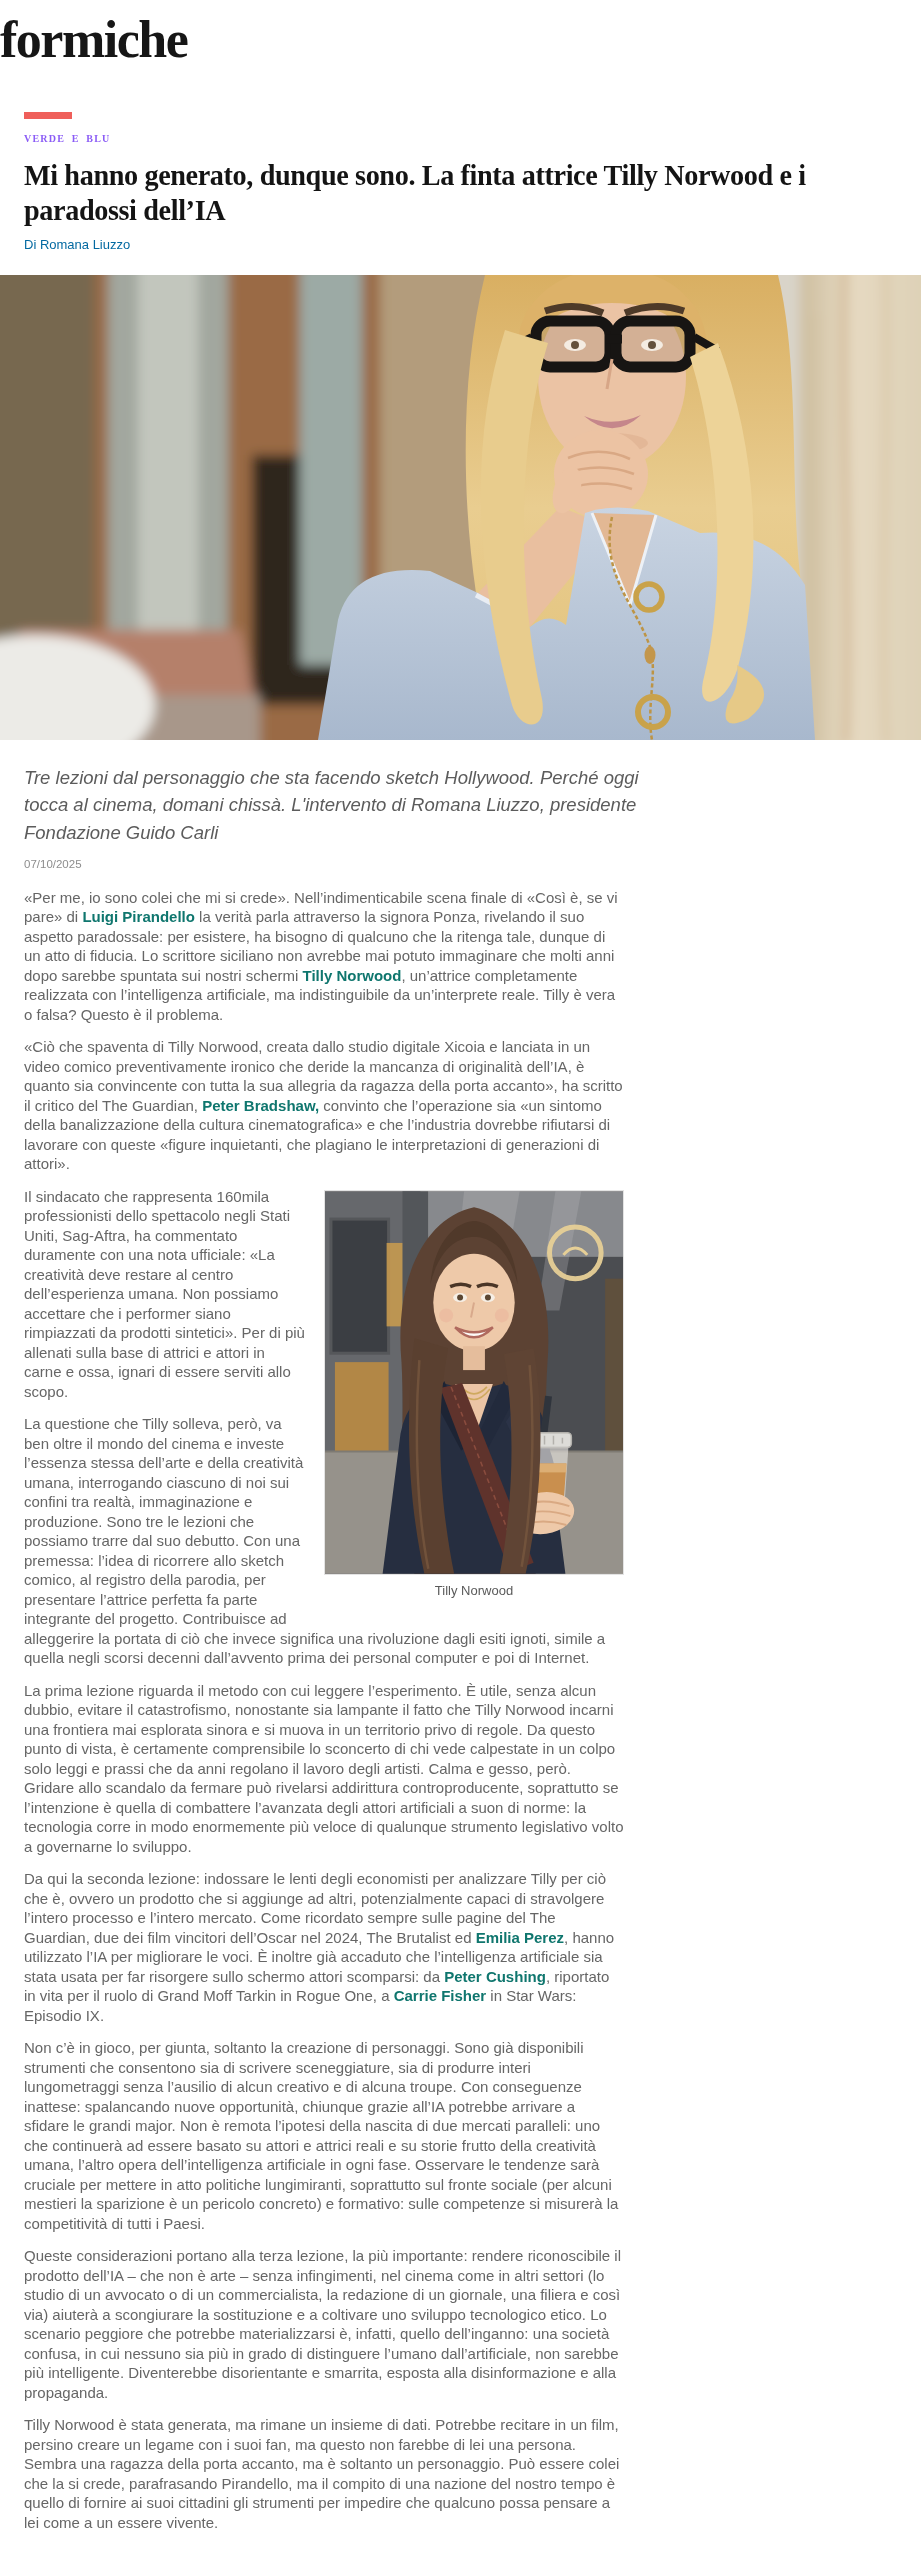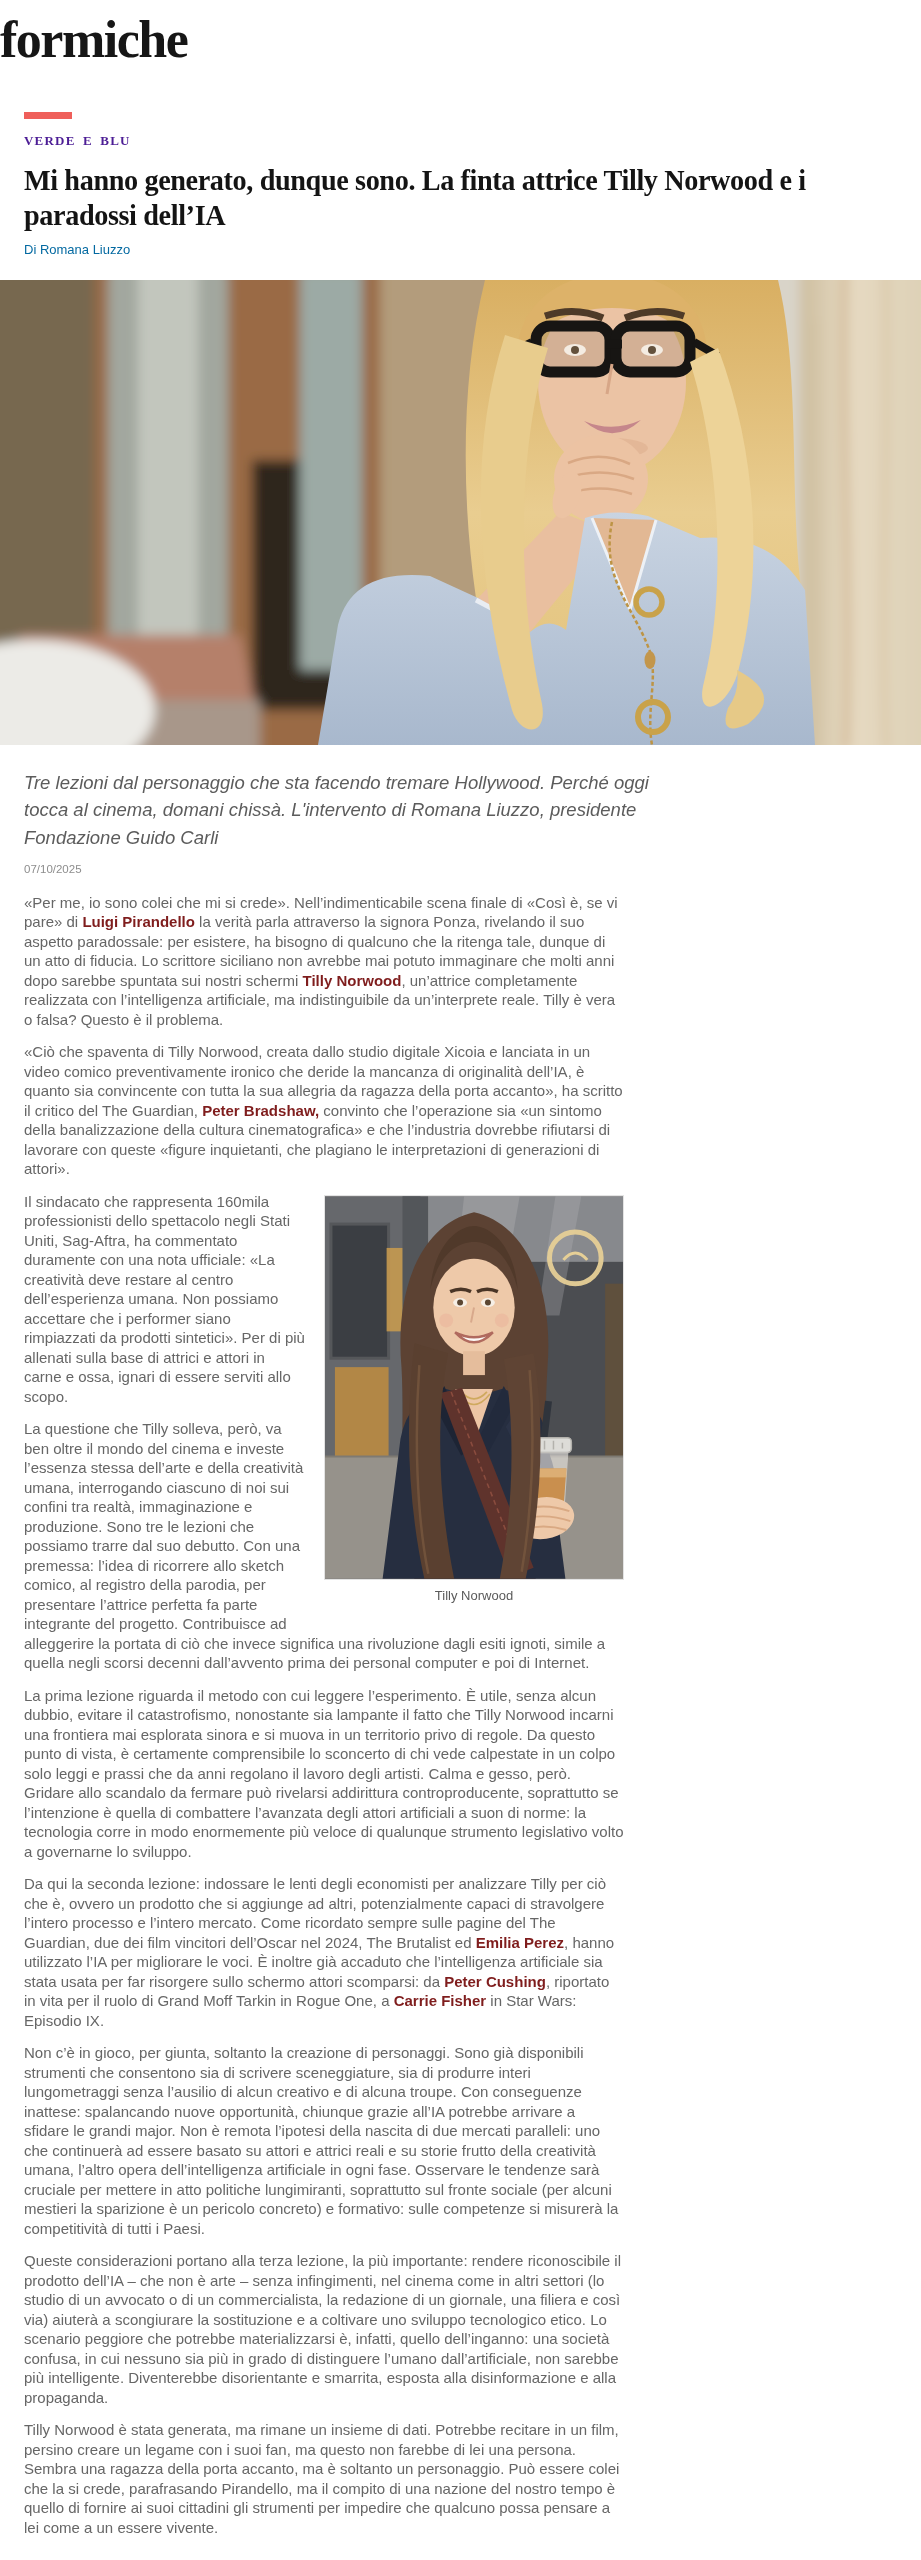--- a/index.html
+++ b/index.html
@@ -8,39 +8,39 @@
 
   
   .site-header{padding-top:14px;}
   .logo{display:inline-block;font-family:"Liberation Serif",serif;font-weight:700;
         font-size:52px;line-height:1;color:#161616;letter-spacing:-1.5px;text-decoration:none;}
 
   
   .content{padding:0 24px;}
   .accent-bar{width:48px;height:7px;background:#ef5f5a;margin-top:46px;}
   .category{margin-top:14px;font-family:"Liberation Serif",serif;font-weight:700;
-            font-size:13px;letter-spacing:1.2px;word-spacing:3px;color:#4c1d95;}
+            font-size:10px;letter-spacing:1.2px;word-spacing:3px;color:#8b5cf6;}
   .title{margin:13px 0 0;font-family:"Liberation Serif",serif;font-weight:700;
          font-size:30px;line-height:1.18;color:#141414;letter-spacing:-0.4px;
          width:930px;transform:scaleX(.94);transform-origin:left top;}
   .byline{margin-top:9px;font-size:13px;color:#0369a1;}
 
   
   .hero-figure{margin:23px 0 0;padding:0;}
   .hero-figure svg{display:block;}
 
   
   .lede{margin:24px 0 0;max-width:650px;font-style:italic;font-size:18.5px;
         line-height:1.48;color:#5c5c5c;}
   .date{margin-top:12px;font-size:11.5px;color:#8d8d8d;}
 
   
   .body-col{margin-top:18px;width:600px;font-size:15px;line-height:1.3;color:#666666;}
   .body-p{margin:0 0 13px;}
-  .seg-bold{font-weight:700;color:#7f1d1d;}
+  .seg-bold{font-weight:700;color:#0f766e;}
   .seg-italic{}
   .para-group::after{content:"";display:block;clear:both;}
 
   .inline-figure{float:right;width:300px;margin:3px 0 10px 18px;padding:0;}
   .inline-figure svg{display:block;border:1px solid #e3e3e3;box-sizing:border-box;}
   .photo-caption{text-align:center;font-size:13px;color:#5a5a5a;margin-top:8px;}
 
   .page-bottom-space{height:40px;}
 </style>
 </head>
@@ -134,21 +134,21 @@
         <ellipse cx="650" cy="380" rx="5.5" ry="9" fill="#c3964b"></ellipse>
         <circle cx="653" cy="437" r="15" stroke="#c9a24a" stroke-width="6" fill="none"></circle>
         <path d="M505,55 C468,170 476,300 512,430 C520,456 548,458 542,424 C514,300 520,160 548,68 Z" fill="#e8cc8d"></path>
         <path d="M718,68 C760,180 762,300 738,392 C726,432 694,440 704,402 C728,305 718,170 690,82 Z" fill="#edd398"></path>
         <path d="M737,390 Q785,415 748,444 Q718,458 728,428 Q740,412 737,390 Z" fill="#e6c987"></path>
       </g>
     </svg>
   </figure>
 
   <div class="content">
-    <div class="lede">Tre lezioni dal personaggio che sta facendo tremare Hollywood. Perché oggi tocca al cinema, domani chissà. L'intervento di Romana Liuzzo, presidente Fondazione Guido Carli</div>
+    <div class="lede">Tre lezioni dal personaggio che sta facendo sketch Hollywood. Perché oggi tocca al cinema, domani chissà. L'intervento di Romana Liuzzo, presidente Fondazione Guido Carli</div>
     <div class="date">07/10/2025</div>
 
     <div class="body-col">
       <div class="para-group">
           <p class="body-p"><span>«Per me, io sono colei che mi si crede». Nell’indimenticabile scena finale di «Così è, se vi pare» di </span><span class="seg-bold">Luigi Pirandello</span><span> la verità parla attraverso la signora Ponza, rivelando il suo aspetto paradossale: per esistere, ha bisogno di qualcuno che la ritenga tale, dunque di un atto di fiducia. Lo scrittore siciliano non avrebbe mai potuto immaginare che molti anni dopo sarebbe spuntata sui nostri schermi </span><span class="seg-bold">Tilly Norwood</span><span>, un’attrice completamente realizzata con l’intelligenza artificiale, ma indistinguibile da un’interprete reale. Tilly è vera o falsa? Questo è il problema.</span></p>
           <p class="body-p"><span>«Ciò che spaventa di Tilly Norwood, creata dallo studio digitale Xicoia e lanciata in un video comico preventivamente ironico che deride la mancanza di originalità dell’IA, è quanto sia convincente con tutta la sua allegria da ragazza della porta accanto», ha scritto il critico del </span><span class="seg-italic">The Guardian</span><span>, </span><span class="seg-bold">Peter Bradshaw,</span><span> convinto che l’operazione sia «un sintomo della banalizzazione della cultura cinematografica» e che l’industria dovrebbe rifiutarsi di lavorare con queste «figure inquietanti, che plagiano le interpretazioni di generazioni di attori».</span></p>
         </div>
 
       <div class="para-group">
         <figure class="inline-figure">

